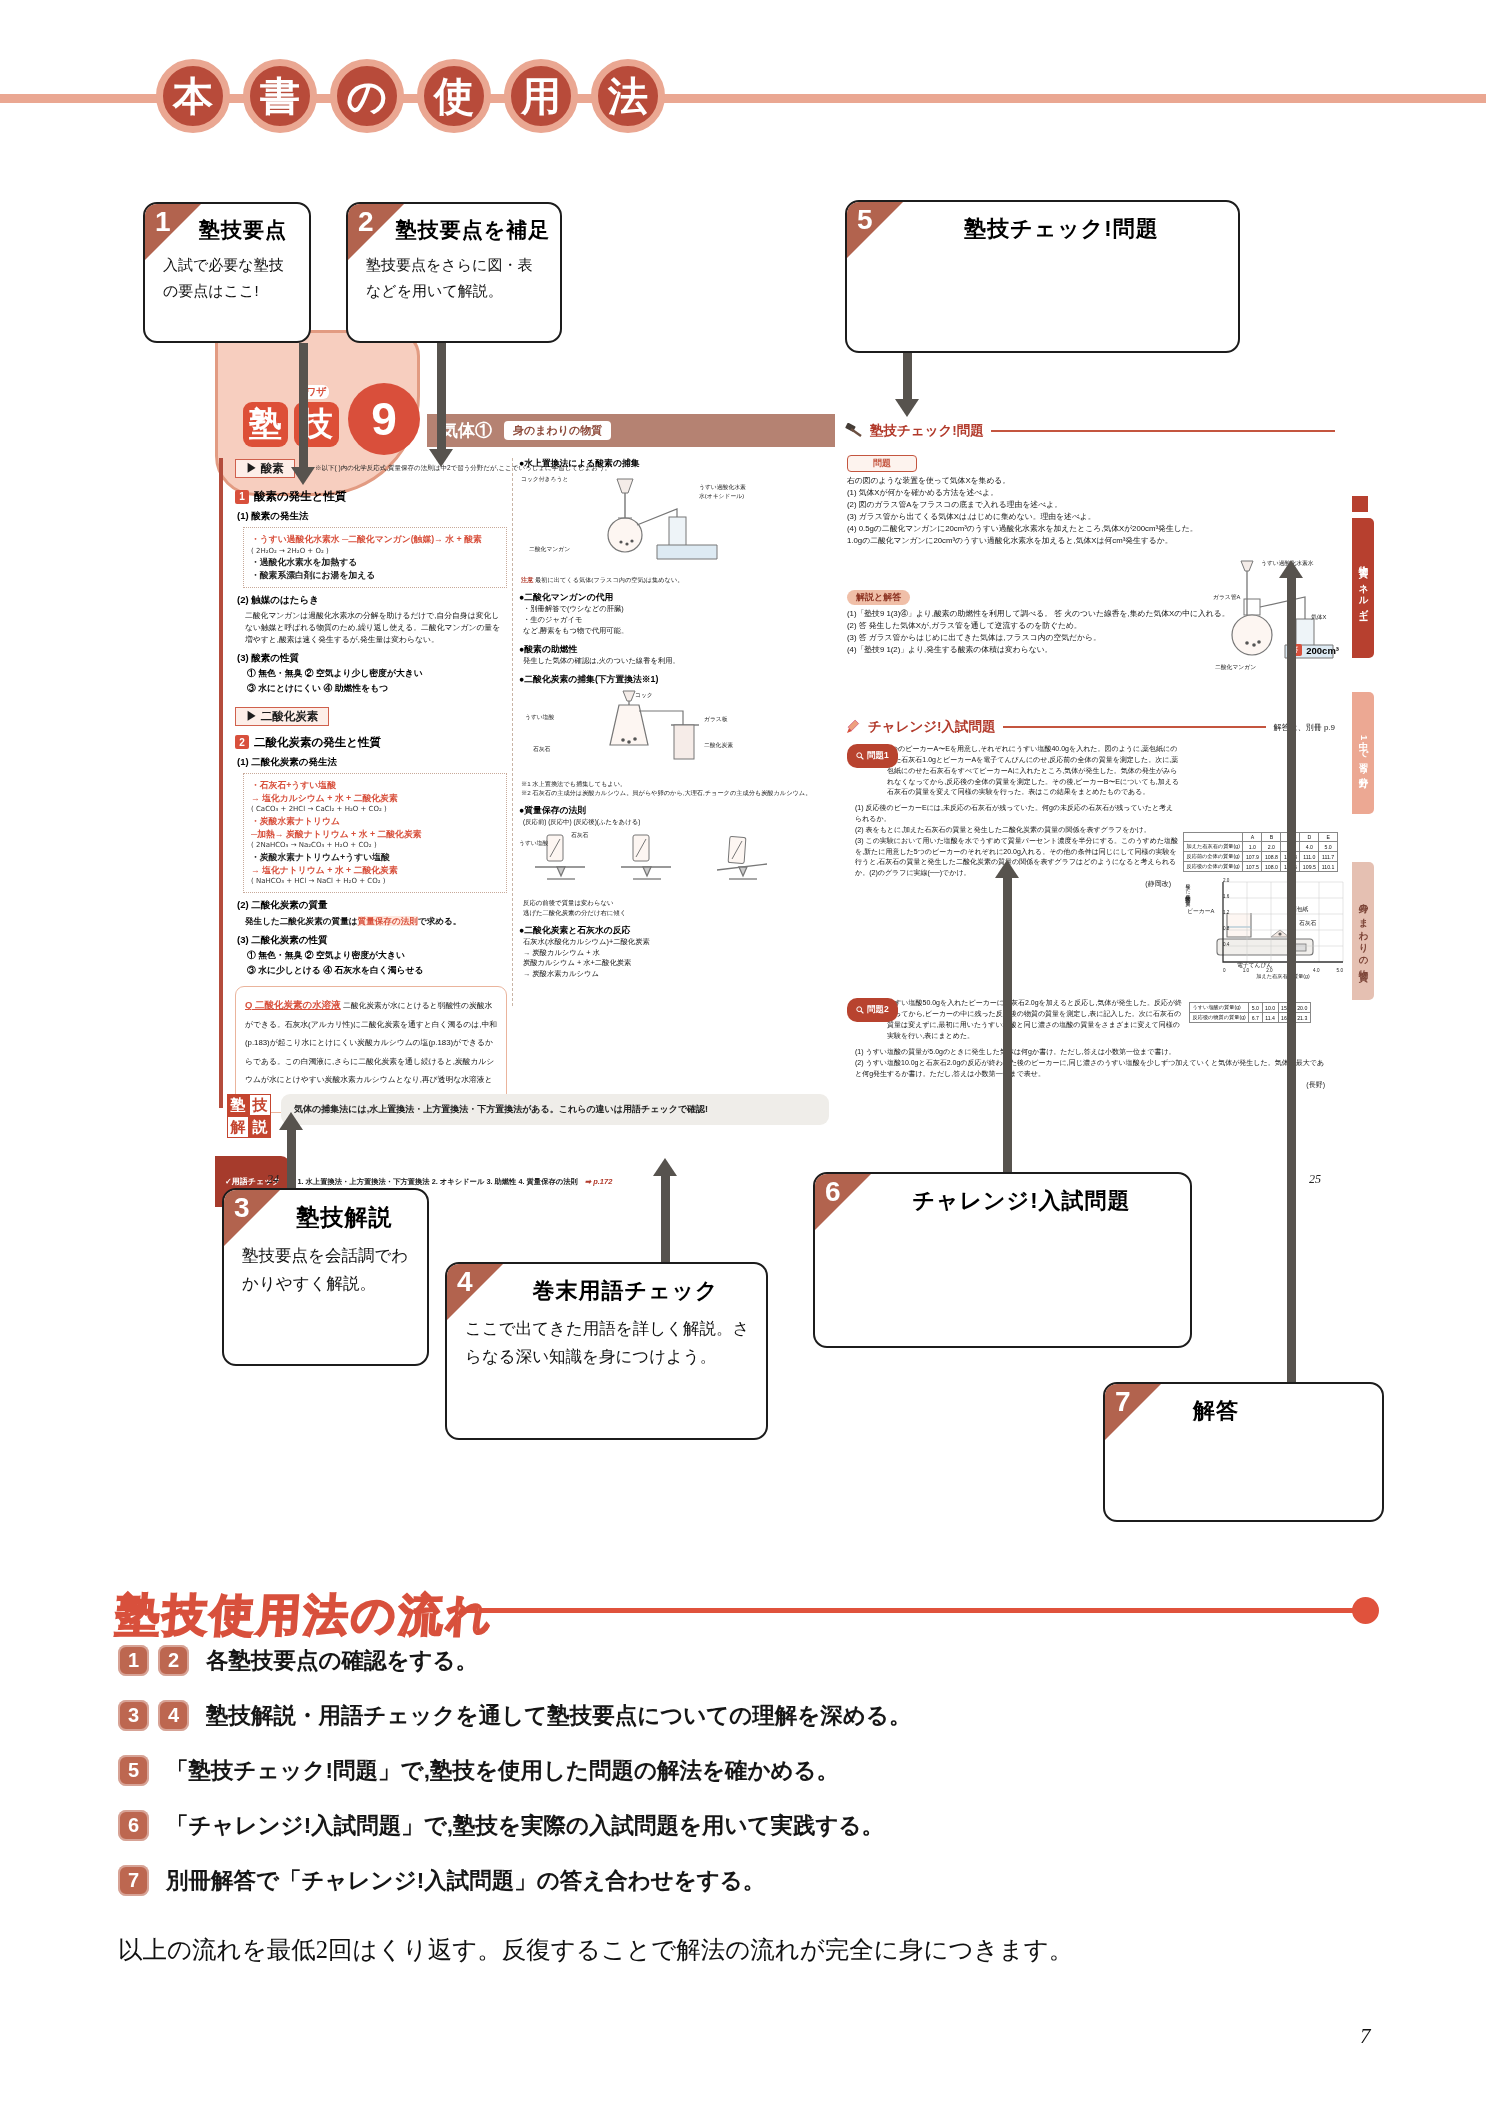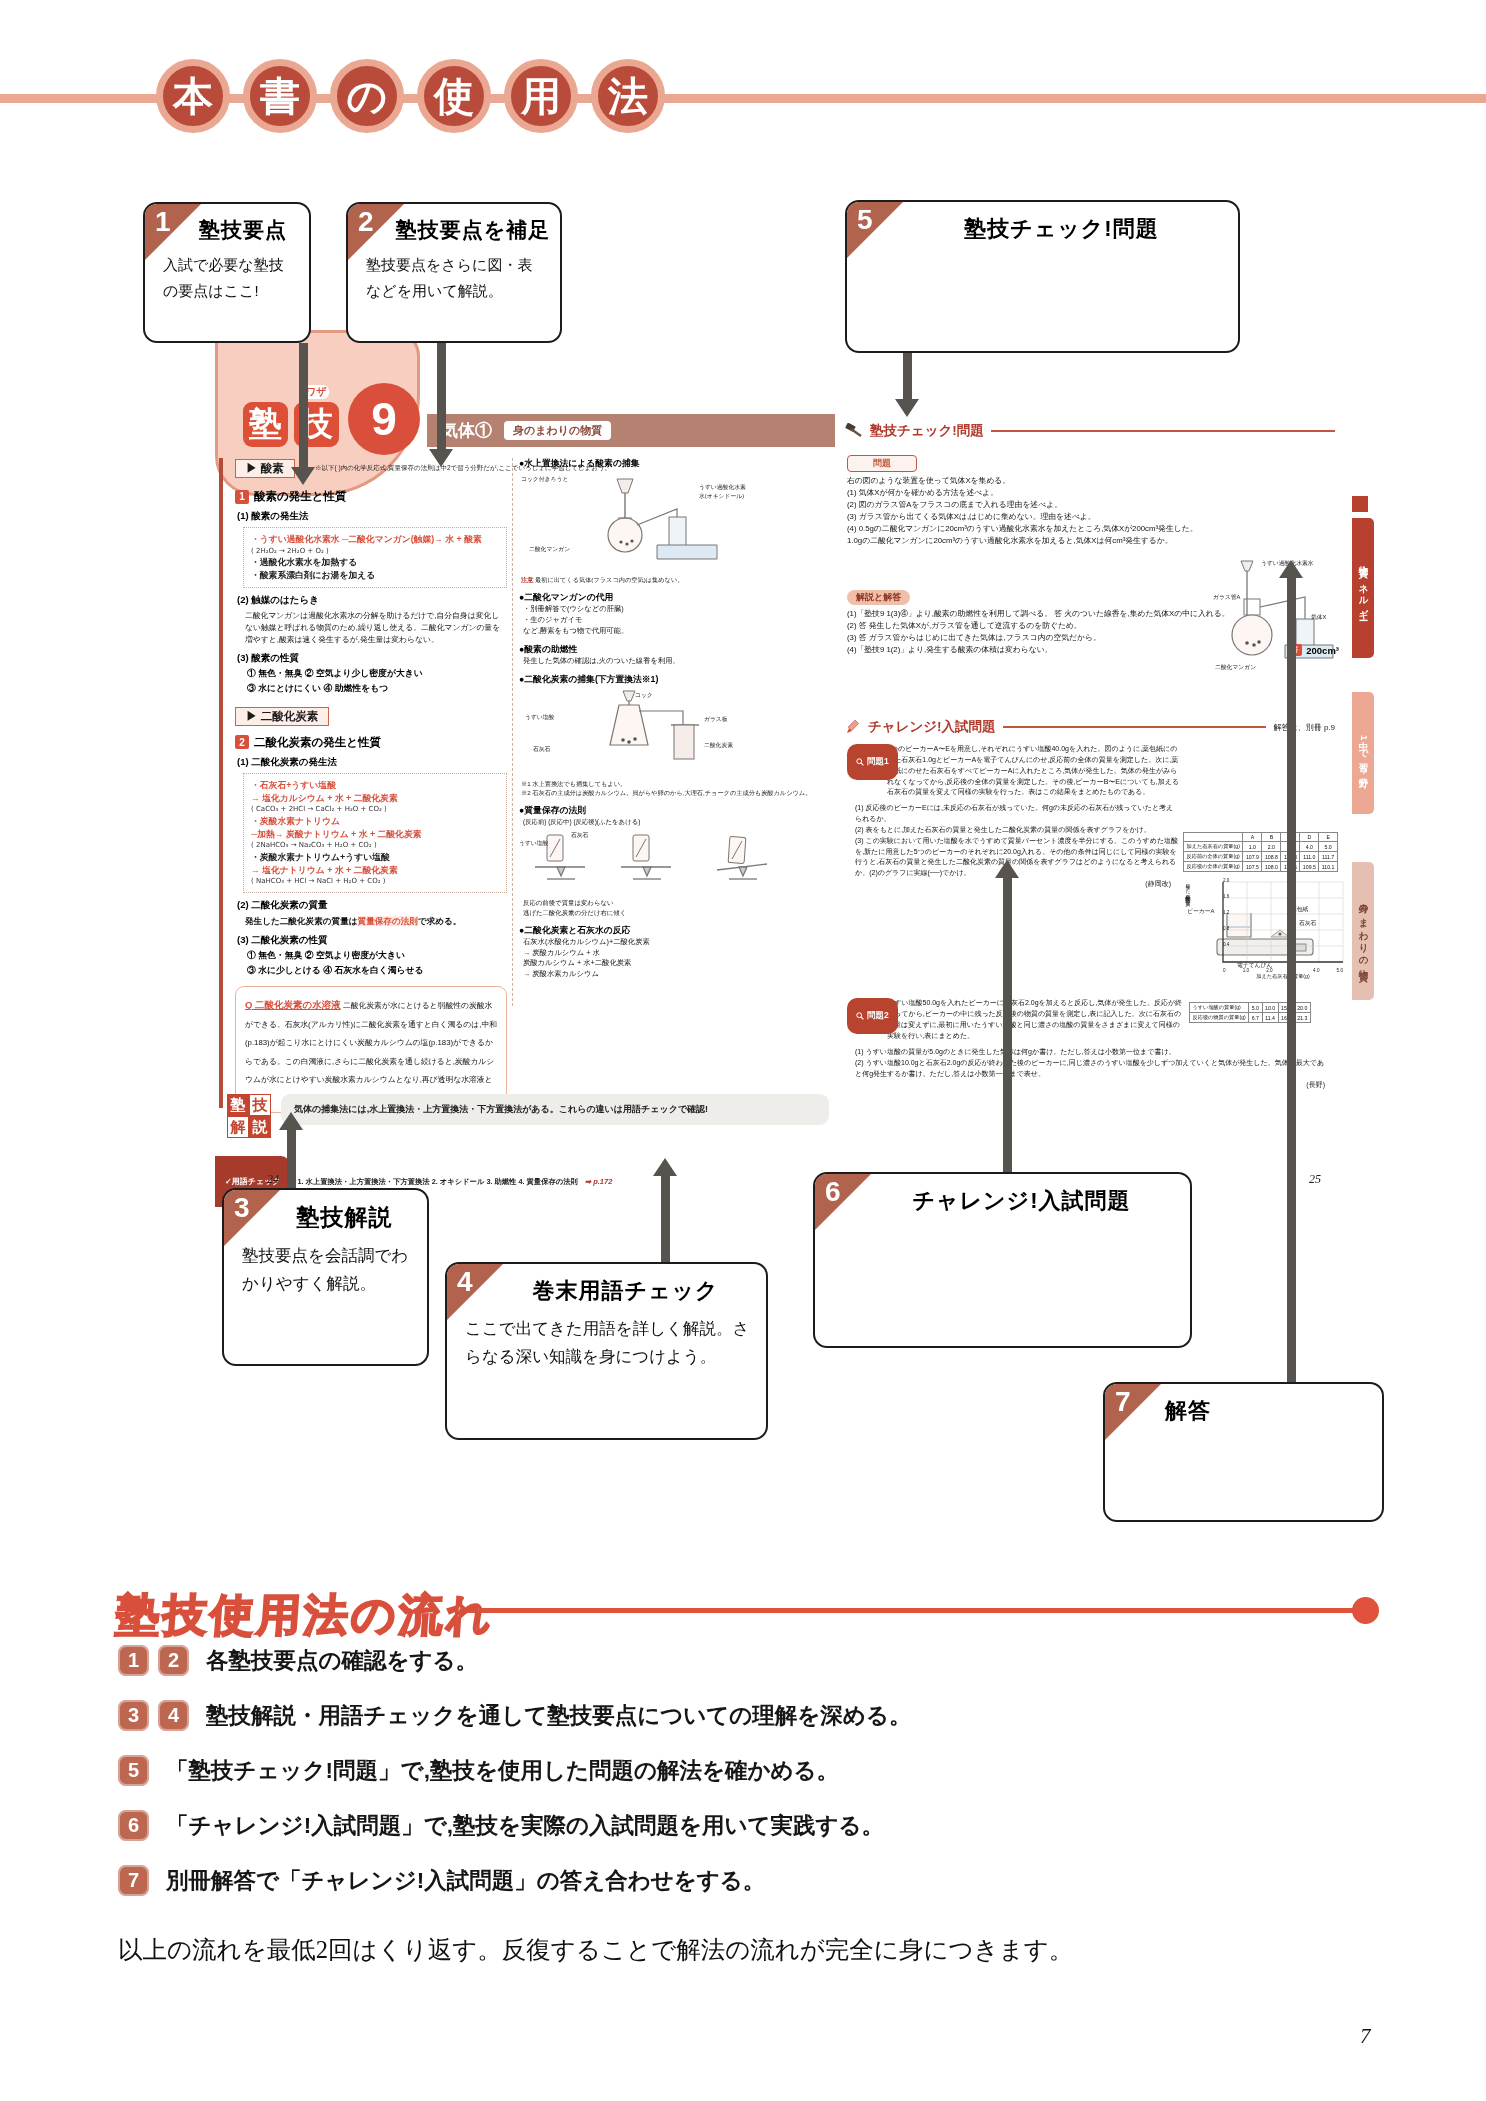--- a/index.html
+++ b/index.html
@@ -87,21 +87,21 @@
   .pn{position:absolute;font-family:"Liberation Serif",serif;font-style:italic;font-size:12px;color:#222}
 
   
   .rp-h1{position:absolute;left:0;top:92px;width:490px;display:flex;align-items:center;gap:7px}
   .rp-h1 .txt{color:#b23a2b;font-weight:bold;font-size:13.5px;white-space:nowrap}
   .rp-rule{flex:1;height:2px;background:#c4553f}
   .tag-q{display:inline-block;border:1.3px solid #c4553f;color:#c4553f;background:#fdf3ee;font-weight:bold;
     font-size:9px;padding:1px 25px;border-radius:4px}
   .tag-k{display:inline-block;background:#f0bfa8;color:#8d3322;font-weight:bold;font-size:9px;padding:1px 9px;border-radius:9px}
   .tag-p{display:inline-flex;align-items:center;gap:3px;background:#b8432f;color:#fff;font-weight:bold;
-    font-size:8.5px;padding:12px 9px;border-radius:10px}
+    font-size:8.5px;padding:6px 9px;border-radius:10px}
   .rl8{font-size:7.8px;line-height:1.55;color:#111}
   .rl7{font-size:7px;line-height:1.55;color:#111}
   .ansline{position:absolute;right:6px;display:flex;align-items:center;gap:4px}
   .ans-chip{background:#d8503c;color:#fff;font-size:7.5px;font-weight:bold;padding:1px 4px;border-radius:2px}
   .ansval{font-size:9.5px;font-weight:bold}
   .challenge-note{font-size:8px;color:#222;white-space:nowrap}
   .mt{border-collapse:collapse;font-size:5.2px;color:#111;background:#fff}
   .mt td,.mt th{border:0.7px solid #888;padding:1px 2.5px;text-align:center;font-weight:normal;white-space:nowrap}
   .mt td:first-child{text-align:left}
   .src{font-size:7px;color:#222;text-align:right}
@@ -584,21 +584,21 @@
     <div class="cb" style="font-size:16.5px">ここで出てきた用語を詳しく解説。さらなる深い知識を身につけよう。</div>
   </div>
   <div class="callout" style="left:813px;top:1172px;width:379px;height:176px">
     <div class="corner"></div>
     <div class="cnum">6</div>
     <div class="ct">チャレンジ!入試問題</div>
   </div>
   <div class="callout" style="left:1103px;top:1382px;width:281px;height:140px">
     <div class="corner"></div>
     <div class="cnum">7</div>
-    <div class="ct" style="text-align:left;margin-left:60px">解答</div>
+    <div class="ct" style="text-align:left;margin-left:88px">解答</div>
   </div>
 
   <div class="flow-title">塾技使用法の流れ</div>
   <div class="flow-rule"></div>
   <div class="flow-dot"></div>
 
   <div class="step" style="top:1645px">
     <span class="sbadge">1</span>
     <span class="sbadge">2</span>
     <span class="stext">各塾技要点の確認をする。</span>

